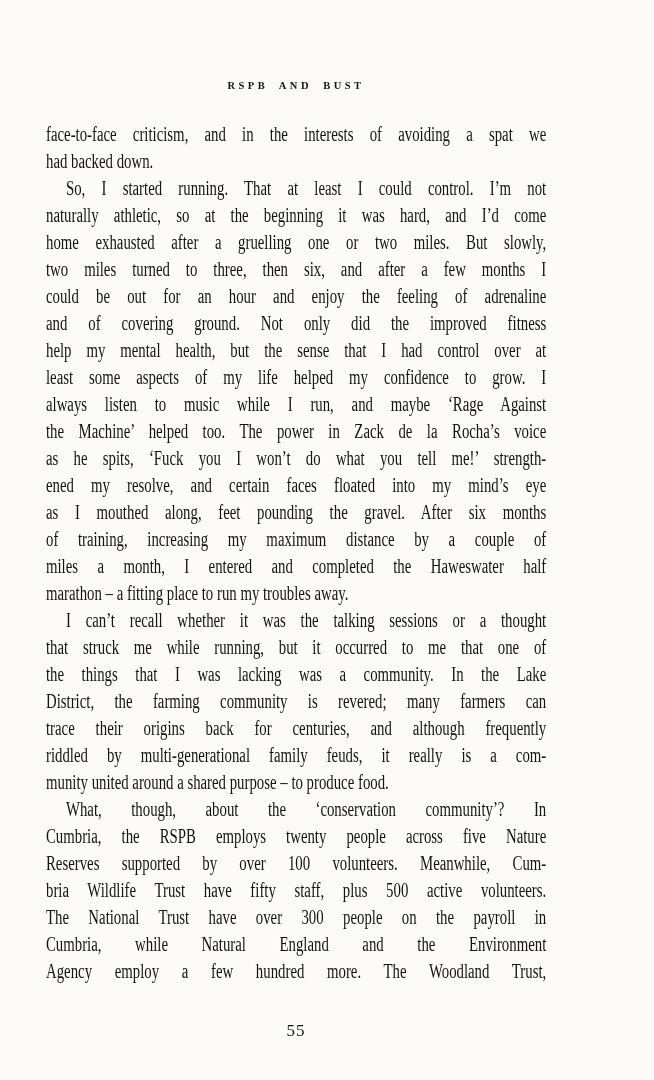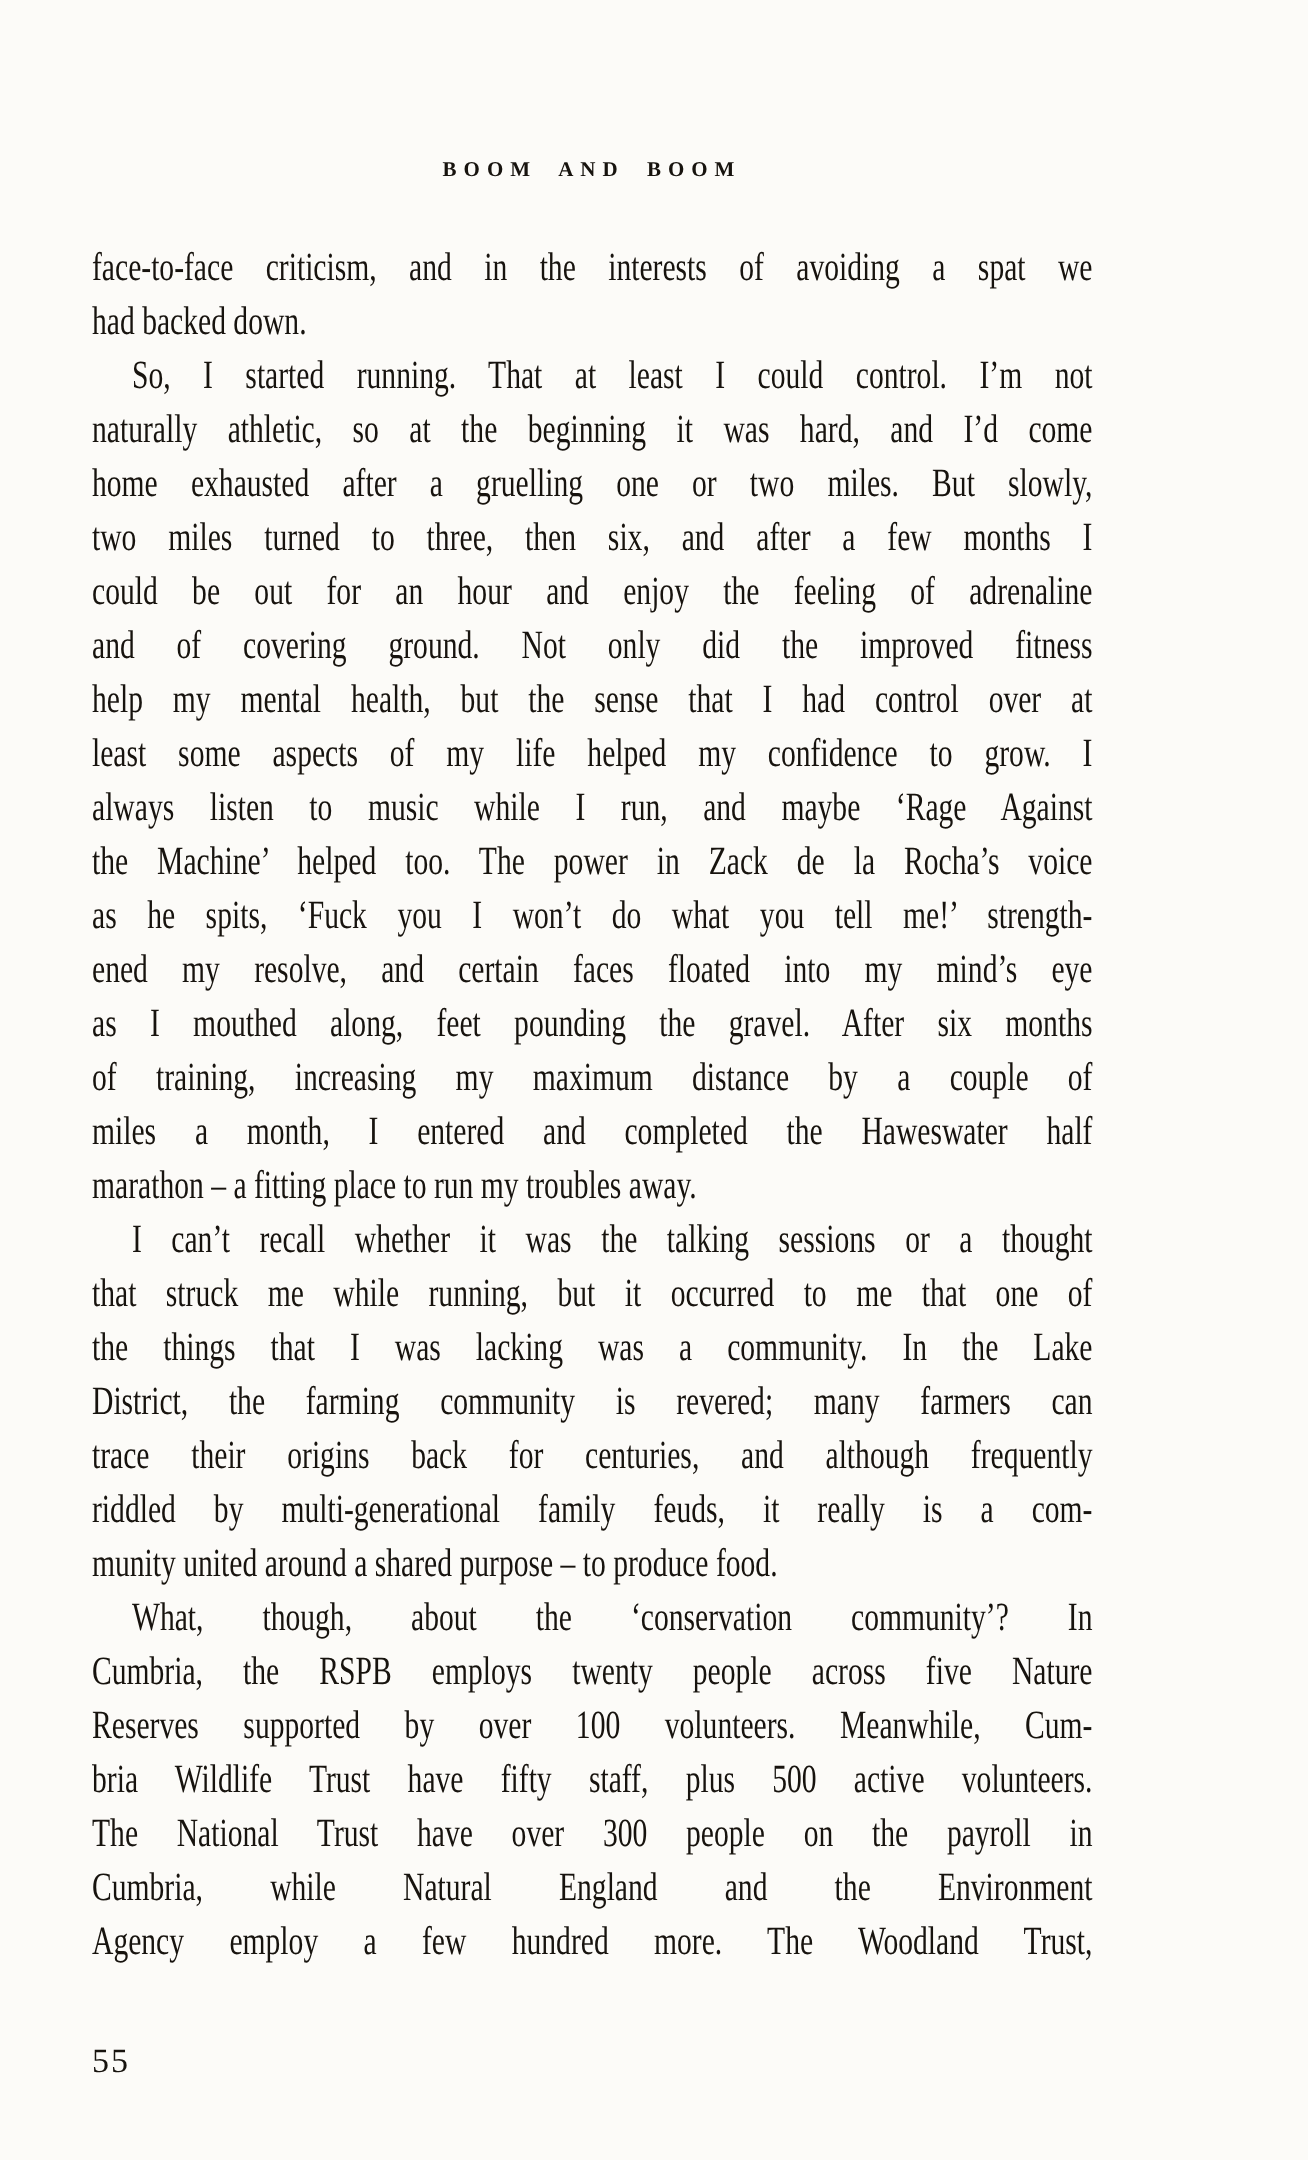--- a/index.html
+++ b/index.html
@@ -38,29 +38,30 @@
     height: 27px;
   }
   .line.indent { text-indent: 27px; }
   .line.end {
     text-align-last: left;
     -moz-text-align-last: left;
   }
   .page-number {
     position: absolute;
     left: 46px; top: 1021px; width: 500px;
+    text-align: center;
     font-size: 17px;
     letter-spacing: 1px;
   }
 </style>
 </head>
 <body style="background: rgb(252, 251, 248); color: rgb(23, 19, 14);">
 
 <div class="page">
-  <div class="running-header">BOOM AND BOOM</div>
+  <div class="running-header">RSPB AND BUST</div>
 
   <div class="text-block">
       <div class="line">face-to-face criticism, and in the interests of avoiding a spat we</div>
       <div class="line end">had backed down.</div>
       <div class="line indent">So, I started running. That at least I could control. I’m not</div>
       <div class="line">naturally athletic, so at the beginning it was hard, and I’d come</div>
       <div class="line">home exhausted after a gruelling one or two miles. But slowly,</div>
       <div class="line">two miles turned to three, then six, and after a few months I</div>
       <div class="line">could be out for an hour and enjoy the feeling of adrenaline</div>
       <div class="line">and of covering ground. Not only did the improved fitness</div>

